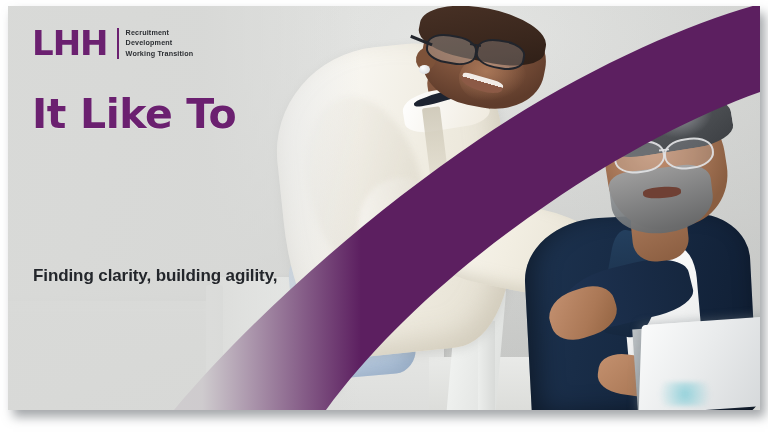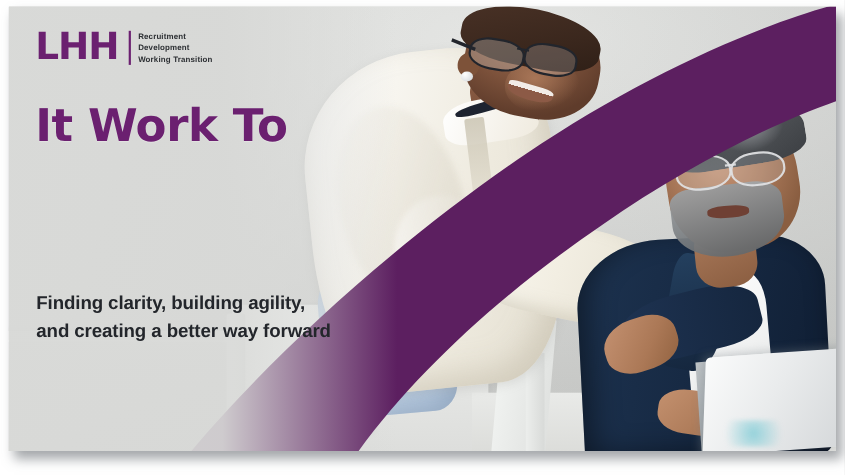--- a/index.html
+++ b/index.html
@@ -415,21 +415,20 @@
     <div class="logo-mark">LHH</div>
     <div class="logo-rule"></div>
     <div class="logo-lines">
       <span>Recruitment</span>
       <span>Development</span>
       <span>Working Transition</span>
     </div>
   </div>
 
   <div class="headline">
-    <div>It Work To</div>
+    <div>It Like To</div>
   </div>
 
   <div class="subtitle">
     <div>Finding clarity, building agility,</div>
-    <div>and creating a better way forward</div>
   </div>
 
 </div>
 
 </body></html>

